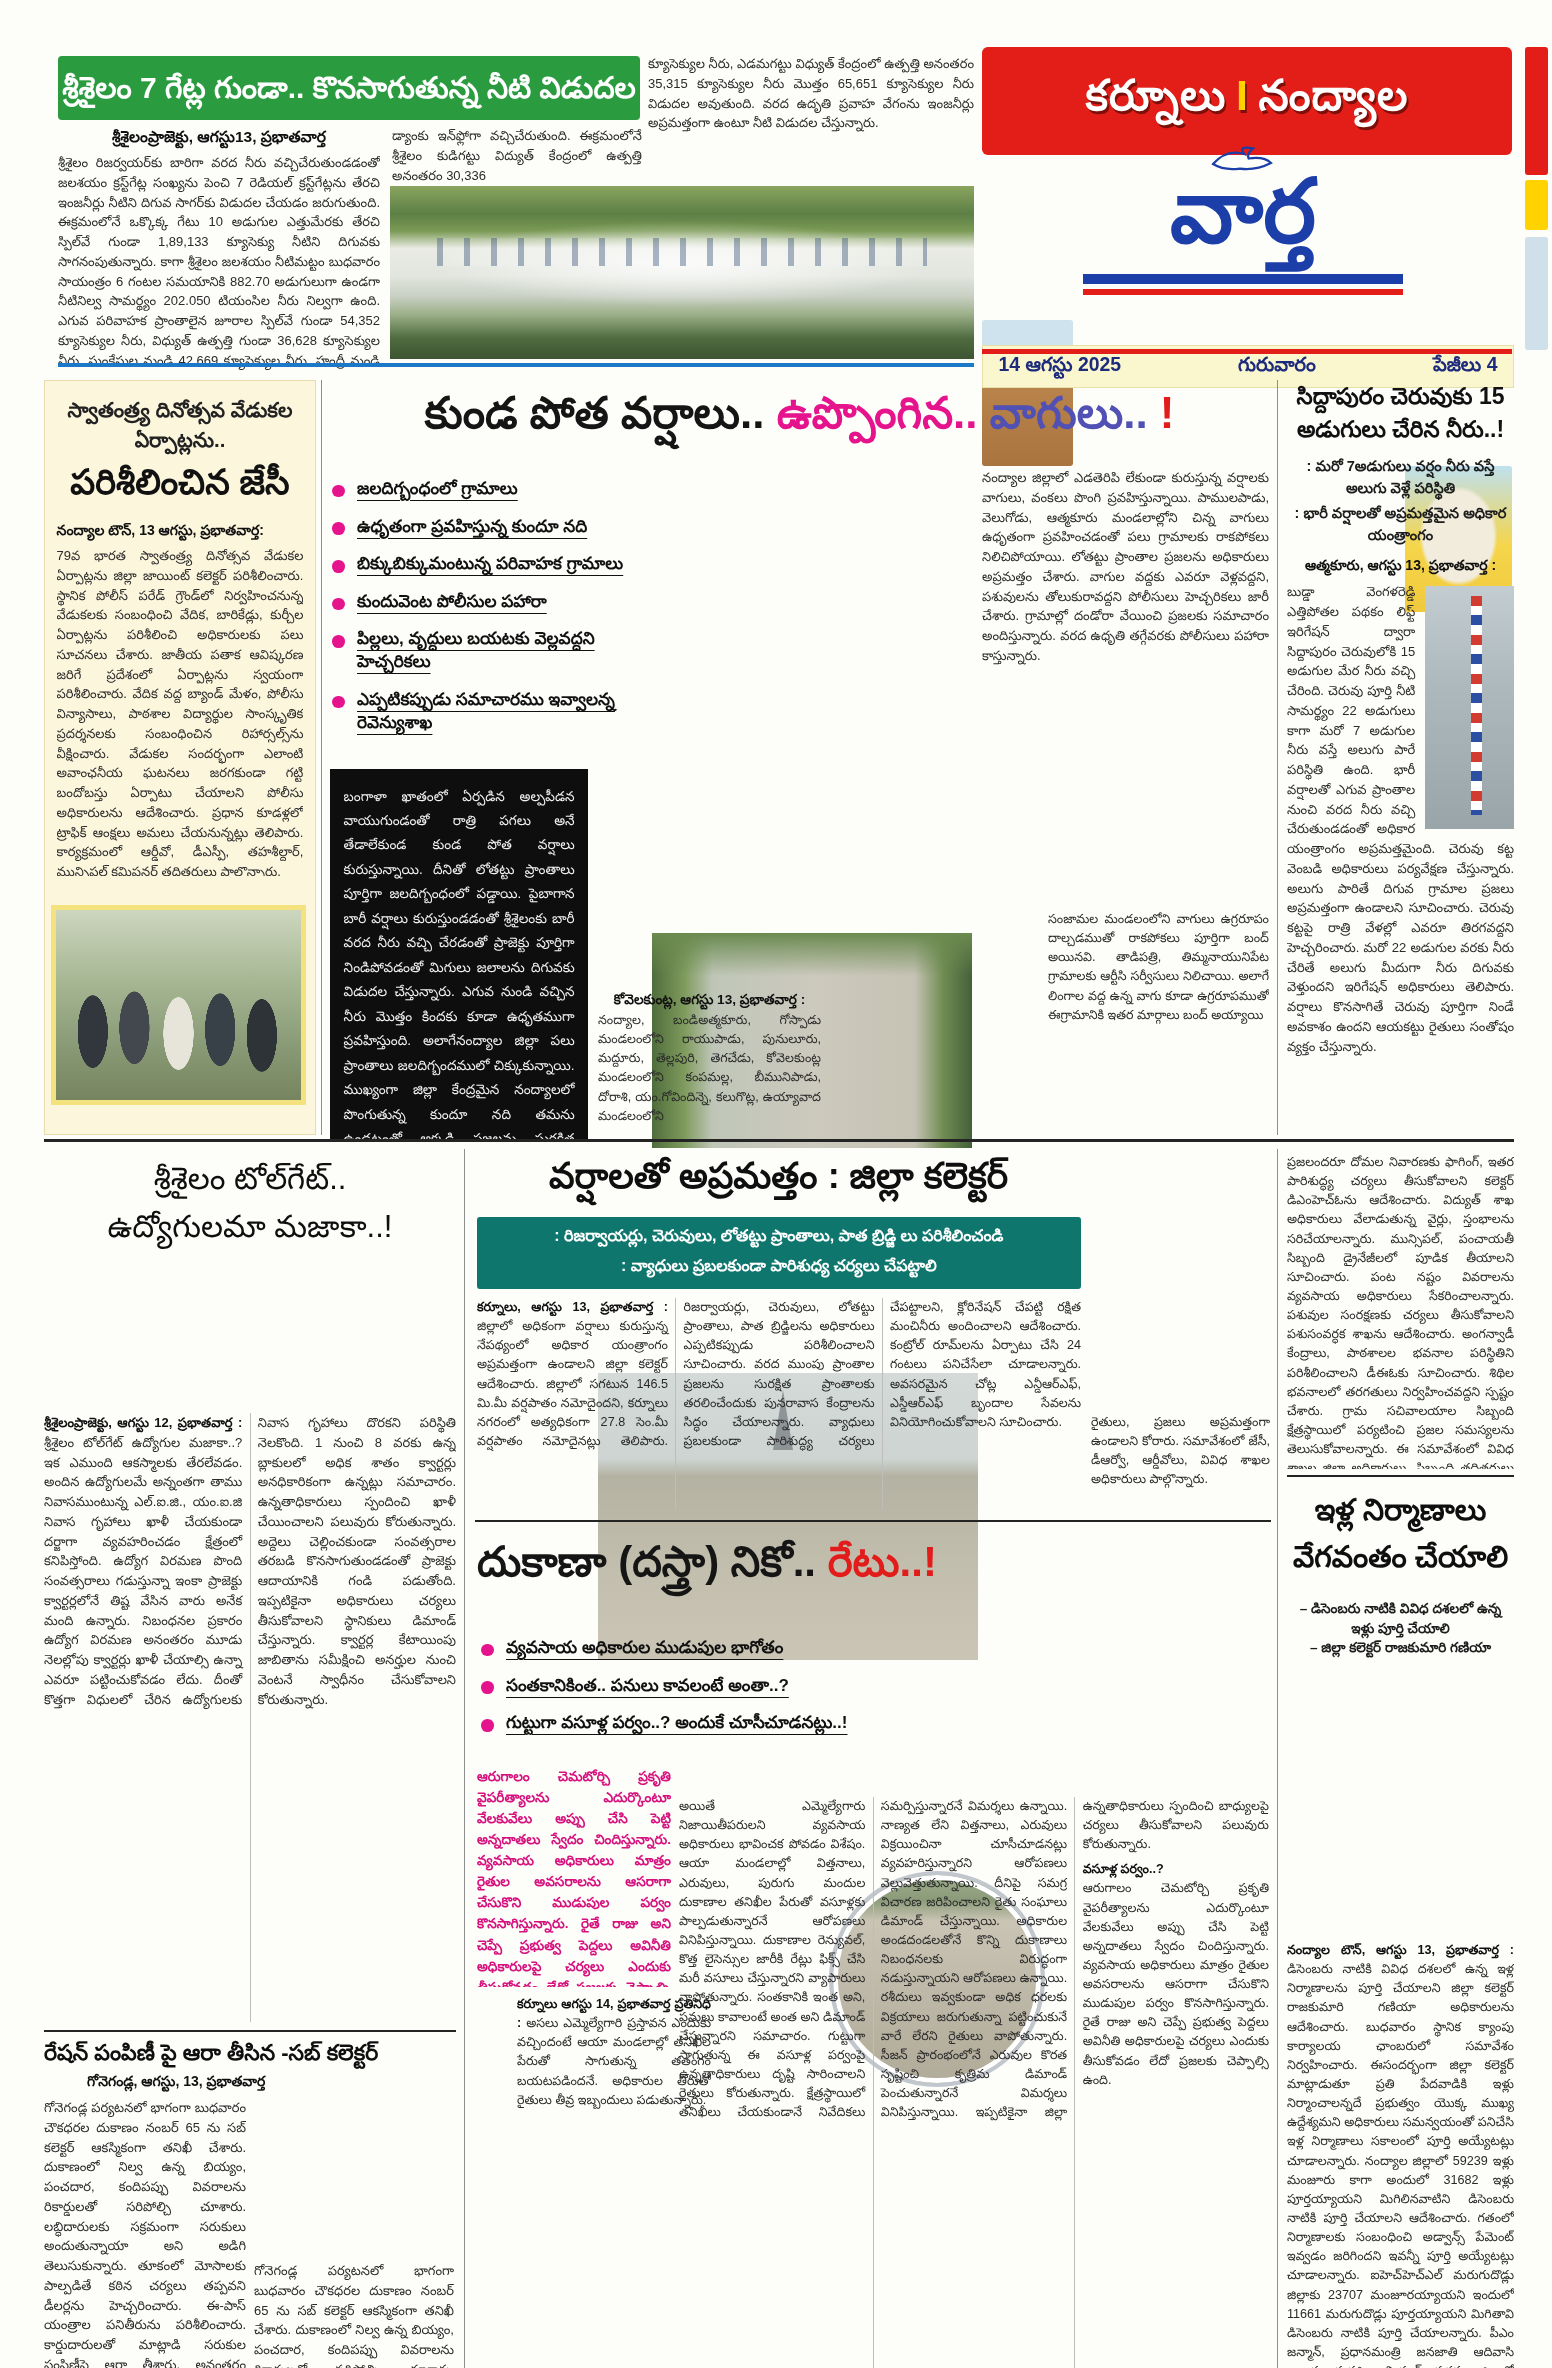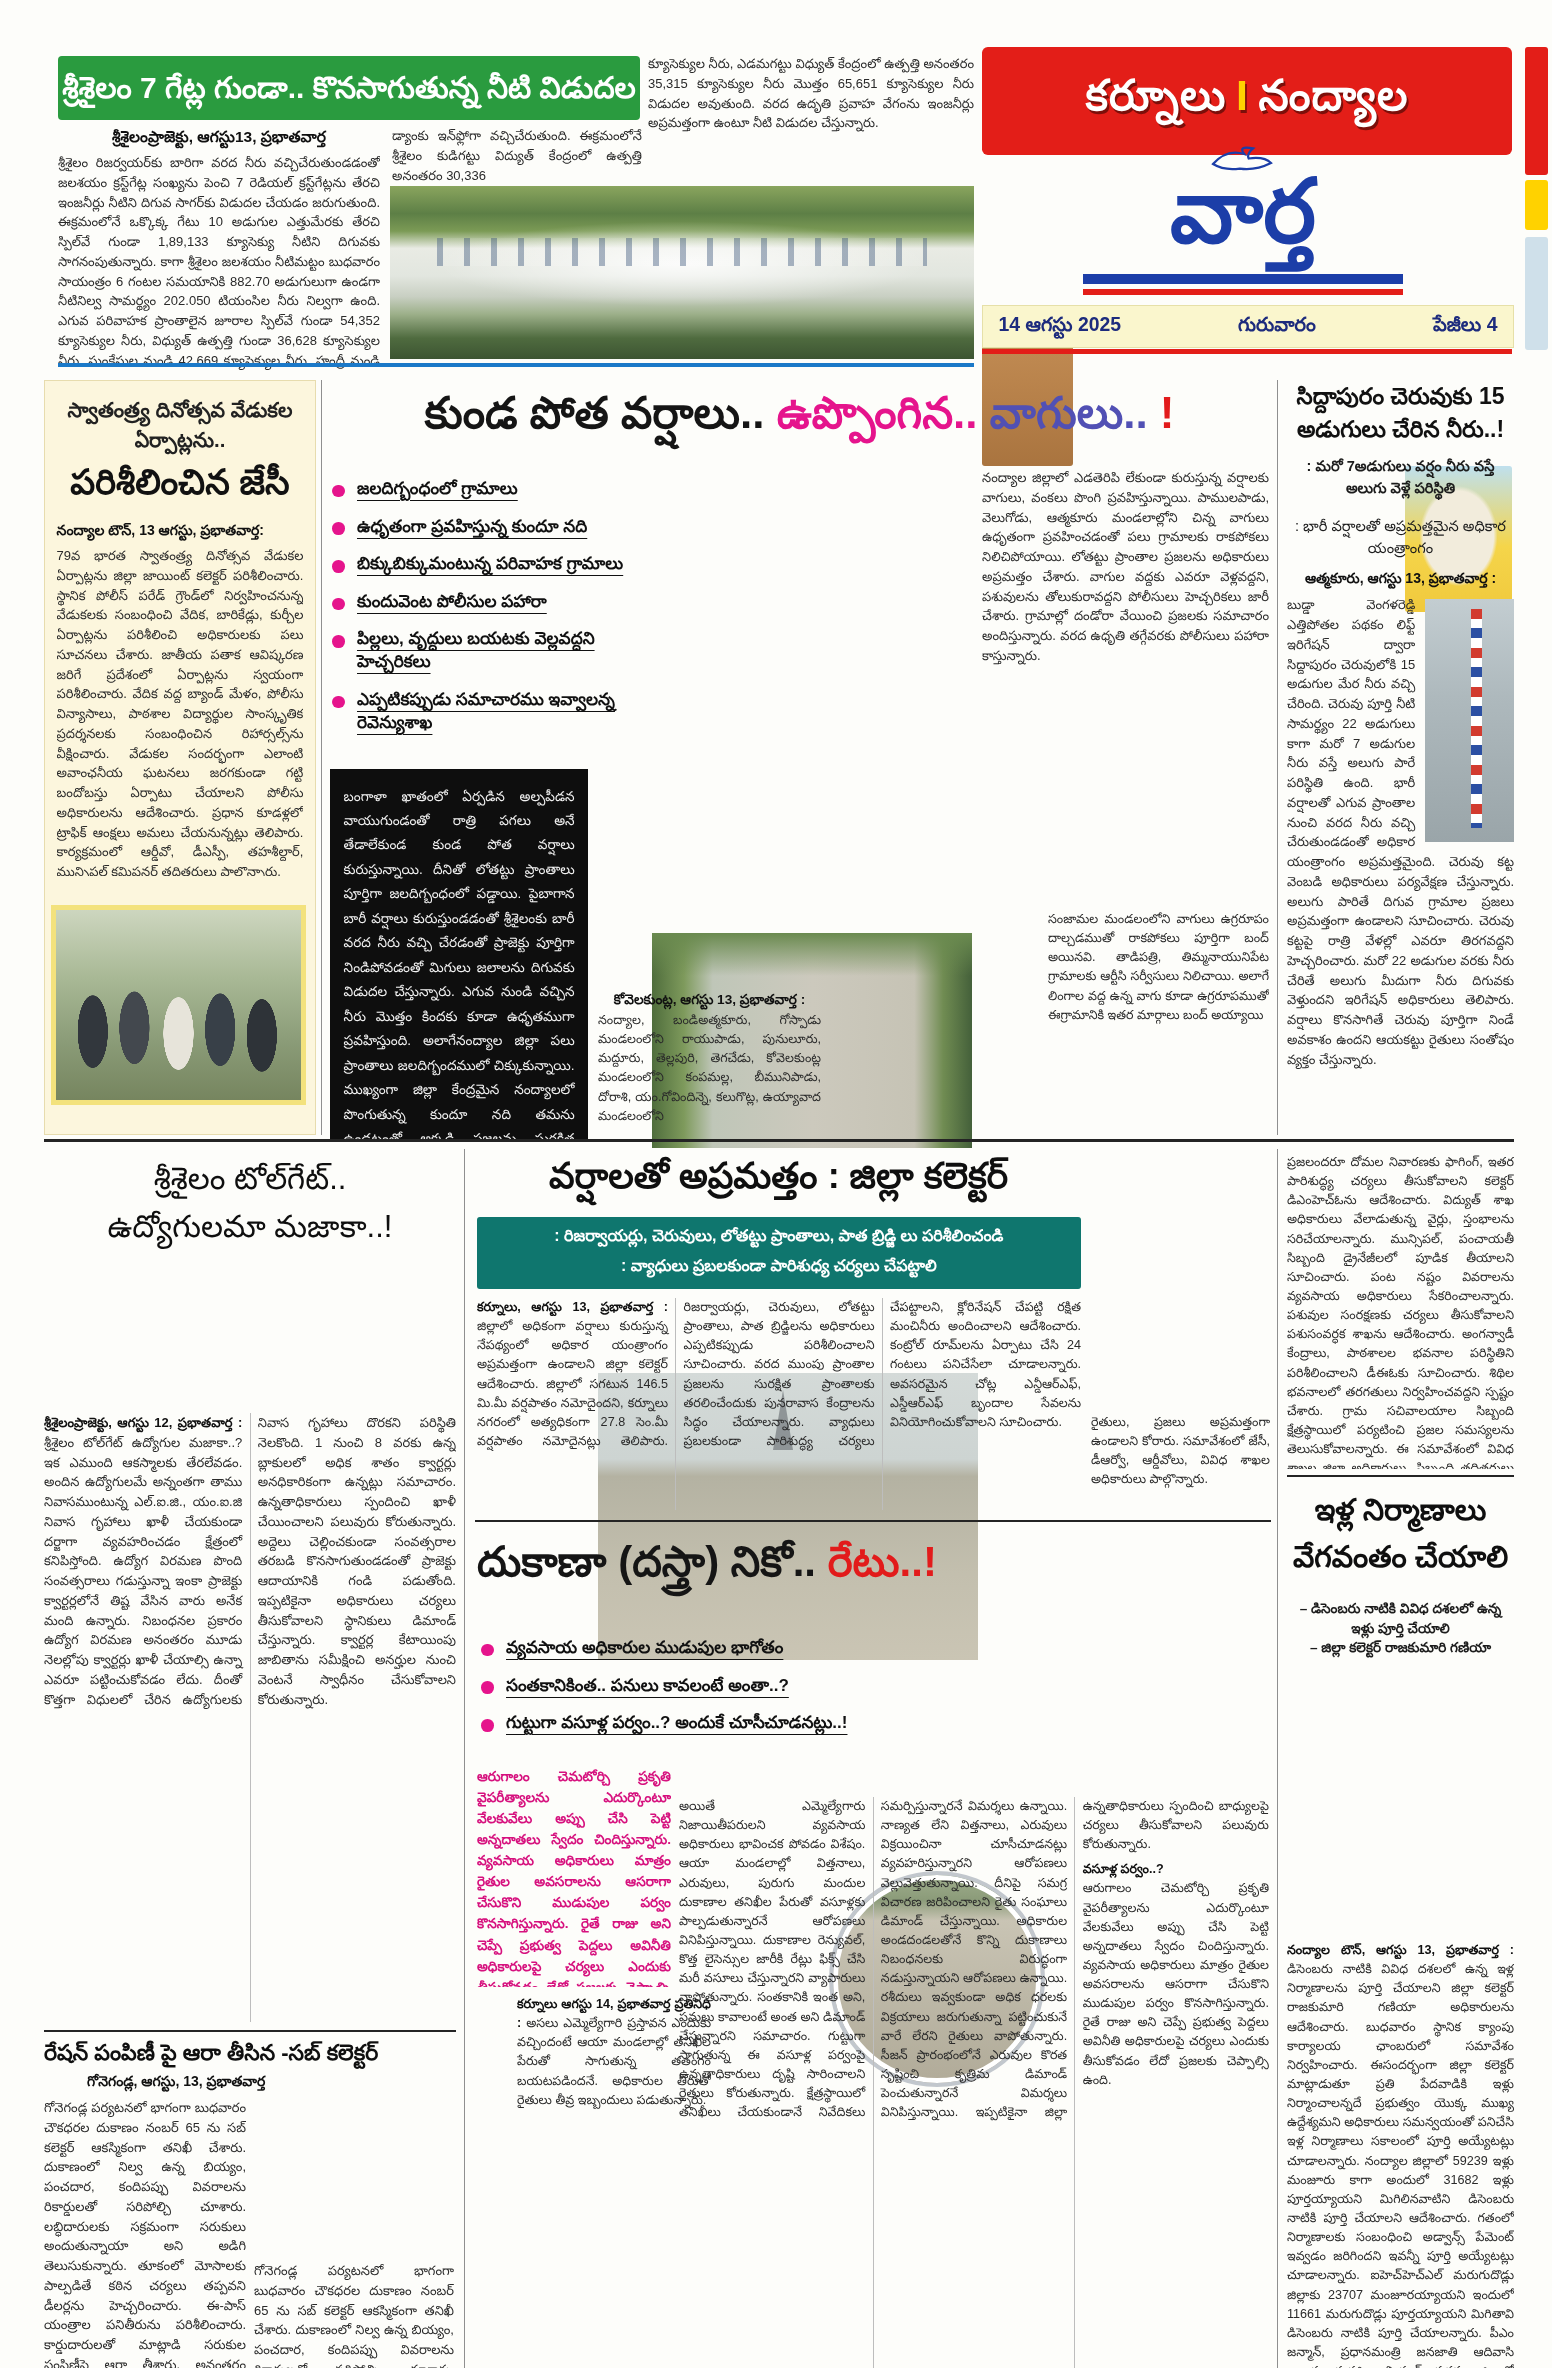--- a/index.html
+++ b/index.html
@@ -10,21 +10,21 @@
   .dateline{font-weight:bold;color:#101010;}
   .vrule{position:absolute;width:1px;background:#8f8f8f;}
   .hrule{position:absolute;height:2.9px;background:#242424;}
   .center{text-align:center;}
   
   .mast-banner{background:#e31e18;border-radius:5.8px;color:#fff;font-weight:bold;font-size:43px;
                text-align:center;line-height:97px;text-shadow:1.9px 2.9px 0 #7c0f0a;letter-spacing:1px;}
   .mast-sep{color:#ffd200;font-weight:bold;padding:0 9.7px;}
   .logo-word{color:#1c3ea8;font-weight:bold;font-size:89px;line-height:1;text-align:center;}
   .date-strip{background:#faf6cd;border:1px solid #e6e0a8;display:flex;align-items:center;
-              justify-content:space-between;padding:0 15.5px;color:#1d2b7d;font-weight:bold;font-size:19.4px;}
+              justify-content:space-between;padding:0 15.5px;color:#1d2b7d;font-weight:bold;font-size:19.4px;margin-top:40px;}
   
   .green-box{background:#2a9b3f;border-radius:3.9px;color:#fff;font-weight:bold;font-size:30px;
              text-align:center;line-height:64px;}
   .flood-h{font-weight:bold;font-size:44px;letter-spacing:0;}
   .h-black{color:#151515;} .h-pink{color:#e5148c;} .h-violet{color:#5150b4;} .h-red{color:#e21b1b;}
   .bullets li{list-style:none;margin:0 0 14.6px 0;padding-left:25px;position:relative;
               font-weight:bold;font-size:17px;color:#111;text-decoration:underline;
               text-underline-offset:5.8px;text-decoration-thickness:1px;}
   .bullets li::before{content:"";position:absolute;left:0;top:5.8px;width:12.6px;height:12.6px;
               border-radius:50%;background:#e5148c;text-decoration:none;}
@@ -159,21 +159,21 @@
 
   <div class="abs photo circle-photo" style="left:829px;top:904px;width:208px;height:208px;"></div>
 
   <div class="abs body-text" style="left:1048px;top:910px;width:221px;height:221px;font-size:12.6px;">సంజామల మండలంలోని వాగులు ఉగ్రరూపం దాల్చడముతో రాకపోకలు పూర్తిగా బంద్ అయినవి. తాడిపత్రి, తిమ్మనాయునిపేట గ్రామాలకు ఆర్టీసి సర్వీసులు నిలిచాయి. అలాగే లింగాల వద్ద ఉన్న వాగు కూడా ఉగ్రరూపముతో ఈగ్రామానికి ఇతర మార్గాలు బంద్ అయ్యాయి</div>
 
   <div class="vrule" style="left:1277px;top:380px;height:755px;"></div>
 
   <div class="abs" style="left:1287px;top:380px;width:227px;height:755px;overflow:hidden;">
     <div class="center" style="font-weight:bold;font-size:23px;line-height:1.45;color:#111;">సిద్దాపురం చెరువుకు 15 అడుగులు చేరిన నీరు..!</div>
     <div class="center" style="font-weight:bold;font-size:14.6px;margin-top:9.7px;line-height:1.5;">: మరో 7అడుగులు వర్షం నీరు వస్తే అలుగు వెళ్లే పరిస్థితి</div>
-    <div class="center" style="font-weight:normal;font-size:14.6px;margin-top:16px;line-height:1.5;">: భారీ వర్షాలతో అప్రమత్తమైన అధికార యంత్రాంగం</div>
+    <div class="center" style="font-weight:bold;font-size:14.6px;margin-top:3px;line-height:1.5;">: భారీ వర్షాలతో అప్రమత్తమైన అధికార యంత్రాంగం</div>
     <div class="dateline center" style="font-size:14px;margin-top:9.7px;">ఆత్మకూరు, ఆగస్టు 13, ప్రభాతవార్త :</div>
     <div class="body-text" style="margin-top:5.8px;height:543px;">
       <span class="photo gauge-photo">
           <span class="gauge-bar"></span>
         </span>
       <span>బుడ్డా వెంగళరెడ్డి ఎత్తిపోతల పథకం లిఫ్ట్ ఇరిగేషన్ ద్వారా సిద్దాపురం చెరువులోకి 15 అడుగుల మేర నీరు వచ్చి చేరింది. చెరువు పూర్తి నీటి సామర్థ్యం 22 అడుగులు కాగా మరో 7 అడుగుల నీరు వస్తే అలుగు పారే పరిస్థితి ఉంది. భారీ వర్షాలతో ఎగువ ప్రాంతాల నుంచి వరద నీరు వచ్చి చేరుతుండడంతో అధికార యంత్రాంగం అప్రమత్తమైంది. చెరువు కట్ట వెంబడి అధికారులు పర్యవేక్షణ చేస్తున్నారు. అలుగు పారితే దిగువ గ్రామాల ప్రజలు అప్రమత్తంగా ఉండాలని సూచించారు. చెరువు కట్టపై రాత్రి వేళల్లో ఎవరూ తిరగవద్దని హెచ్చరించారు. మరో 22 అడుగుల వరకు నీరు చేరితే అలుగు మీదుగా నీరు దిగువకు వెళ్తుందని ఇరిగేషన్ అధికారులు తెలిపారు. వర్షాలు కొనసాగితే చెరువు పూర్తిగా నిండే అవకాశం ఉందని ఆయకట్టు రైతులు సంతోషం వ్యక్తం చేస్తున్నారు.</span>
     </div>
   </div>
 
   <div class="hrule" style="left:44px;top:1139px;width:1470px;"></div>

